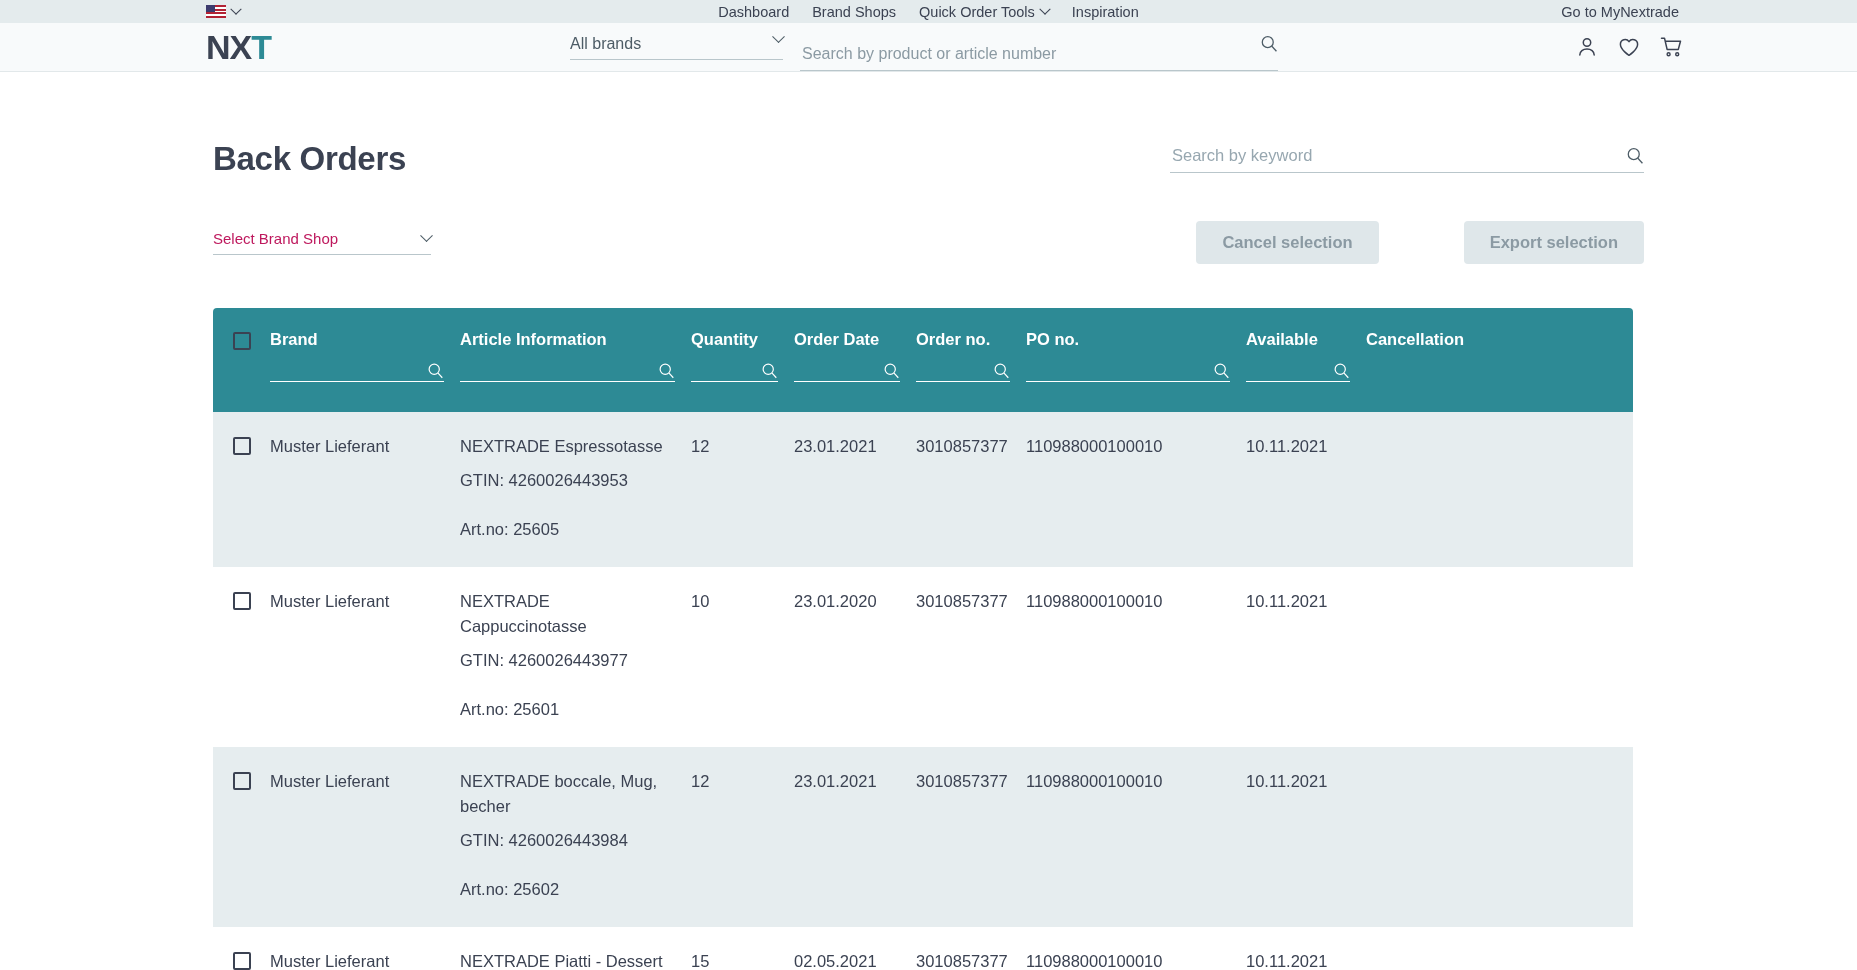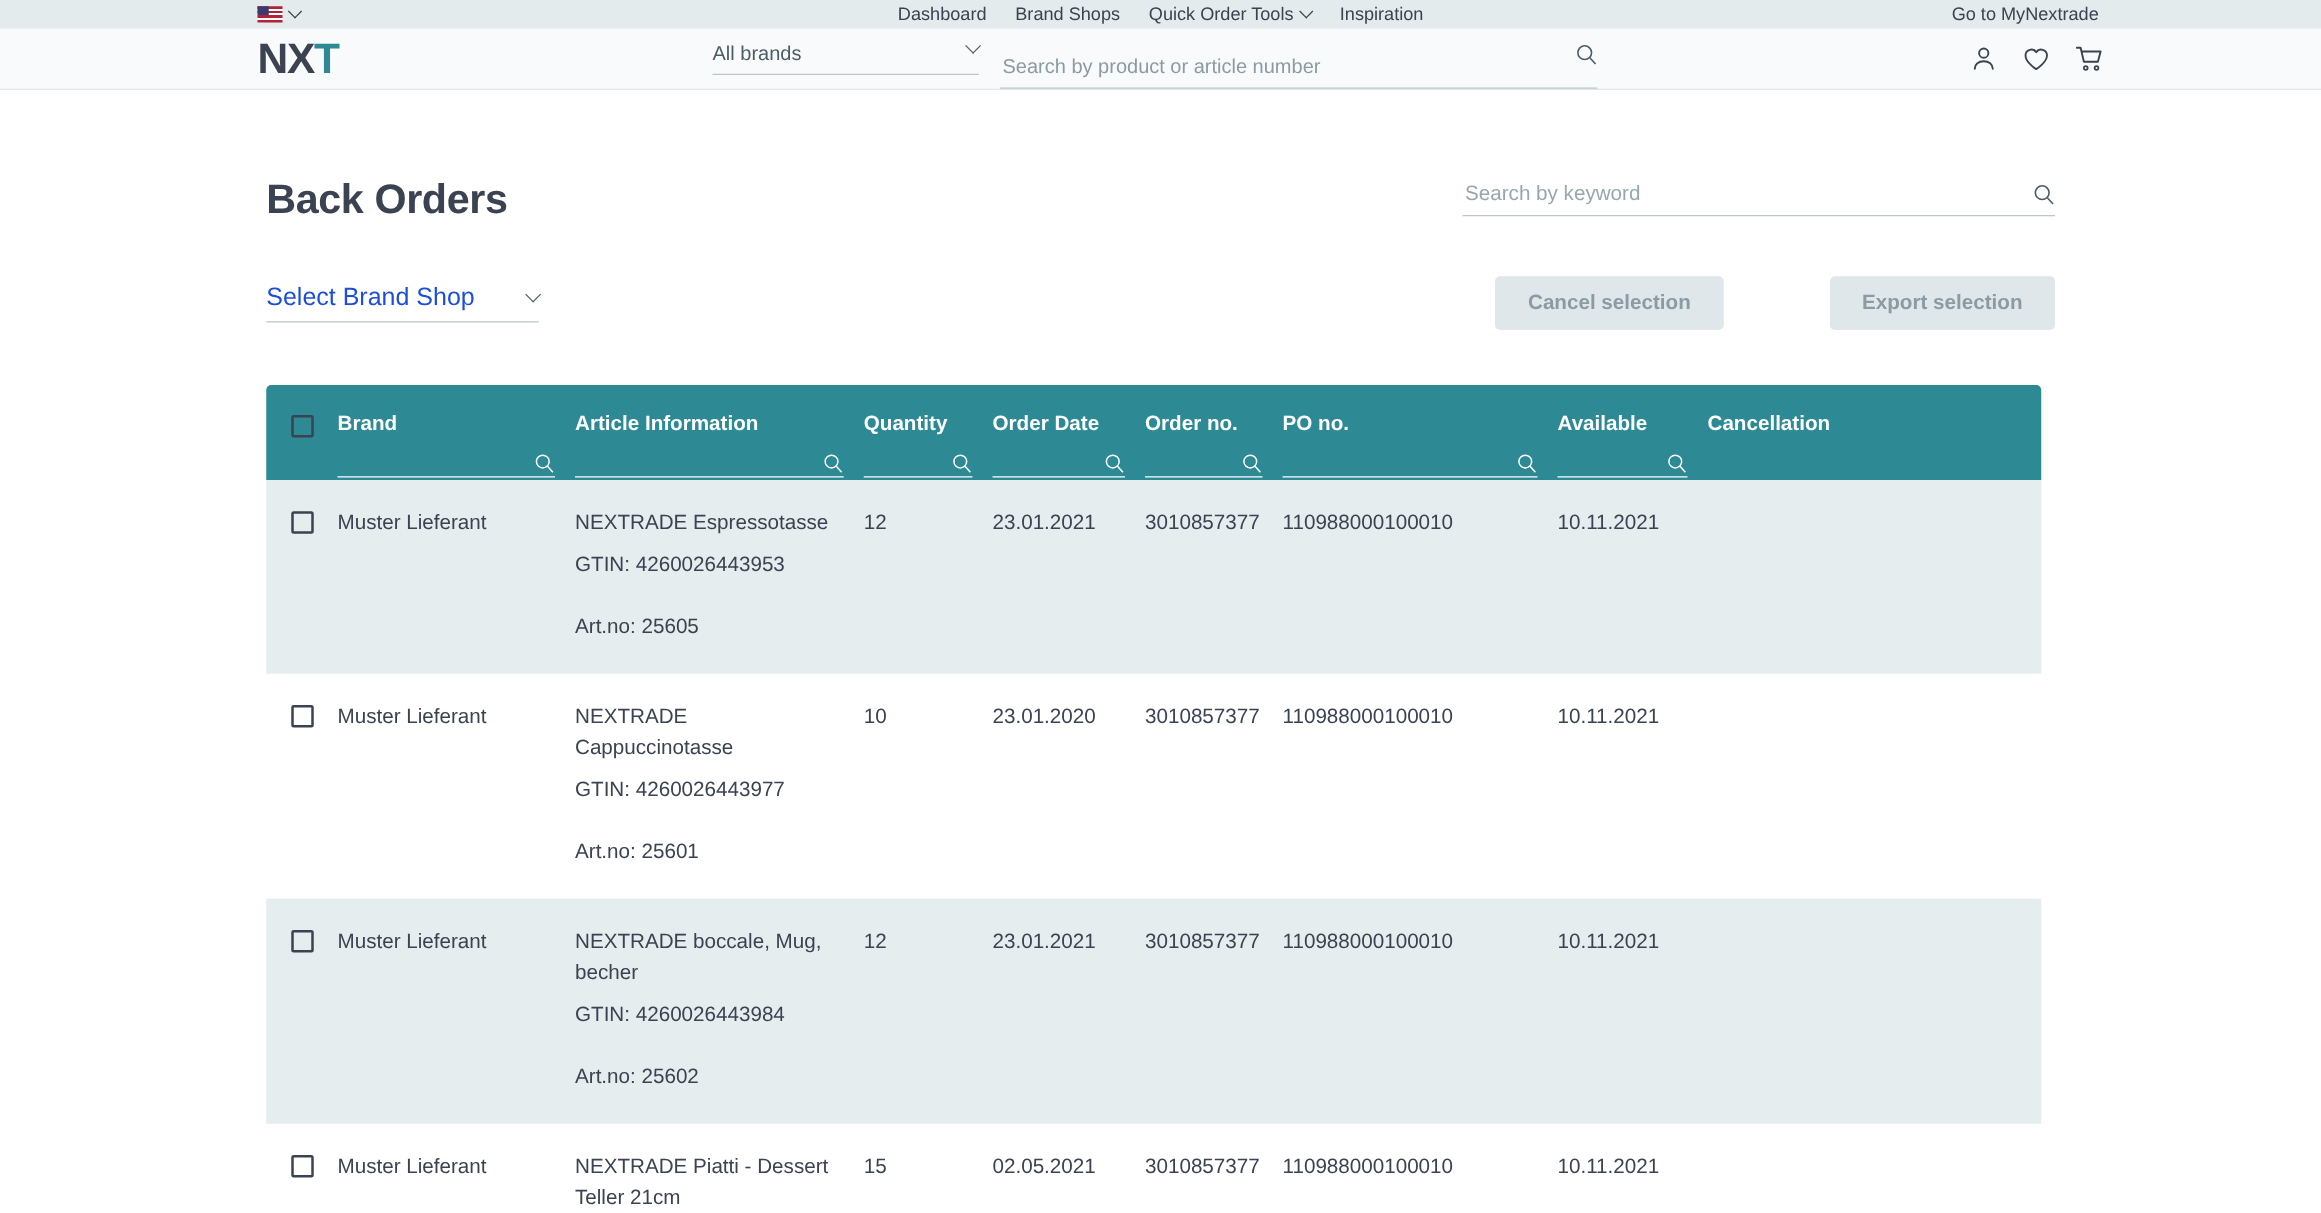--- a/index.html
+++ b/index.html
@@ -186,22 +186,22 @@
     justify-content: space-between;
     margin-top: 43px;
   }
   .brandshop-select {
     width: 218px;
     border-bottom: 1px solid #b9c6cb;
     padding-bottom: 7px;
     display: flex;
     align-items: center;
     justify-content: space-between;
-    font-size: 20px;
-    color: #1d4ed8;
+    font-size: 15px;
+    color: #be185d;
     cursor: pointer;
   }
   .brandshop-select .chev { border-color: #4d5c66; width: 9px; height: 9px; }
 
   .btn-group { display: flex; gap: 85px; }
   .btn {
     background: #dfe7ea;
     color: #8b9aa3;
     border: 0;
     border-radius: 4px;
@@ -218,21 +218,21 @@
     margin-top: 44px;
     width: 1420px;
   }
   .thead {
     background: #2d8a95;
     border-radius: 4px 4px 0 0;
     color: #ffffff;
     display: grid;
     grid-template-columns: 57px 190px 231px 103px 122px 110px 220px 120px 270px;
     padding: 22px 0 20px 0;
-    height: 76px;
+    height: 104px;
   }
   .th { padding-right: 16px; }
   .th-label {
     font-size: 16.5px;
     font-weight: 700;
     white-space: nowrap;
     margin-bottom: 13px;
   }
   .th-filter {
     border-bottom: 1px solid #ffffff;

